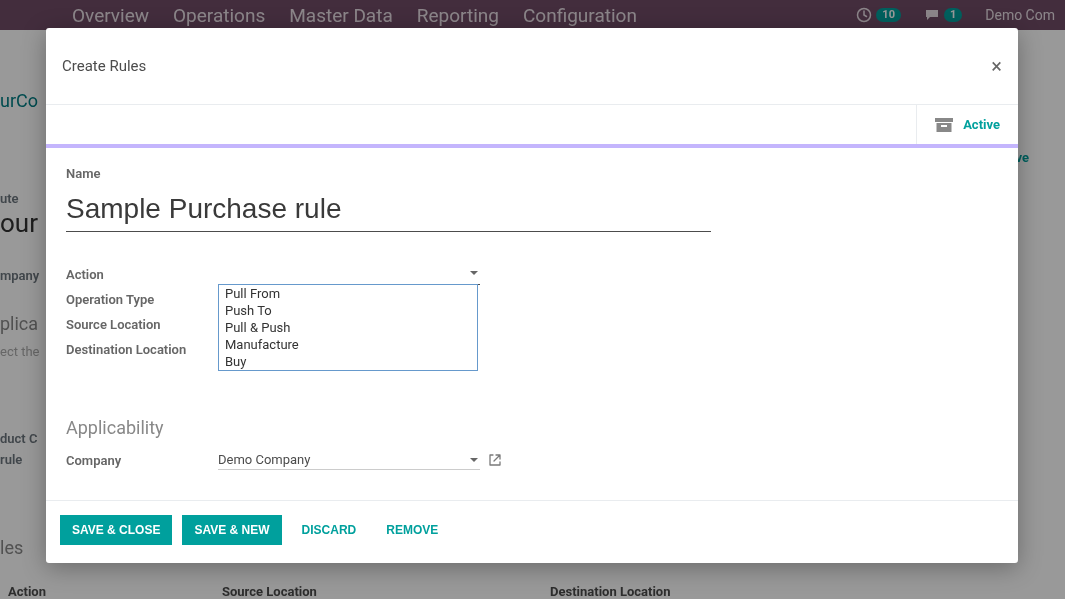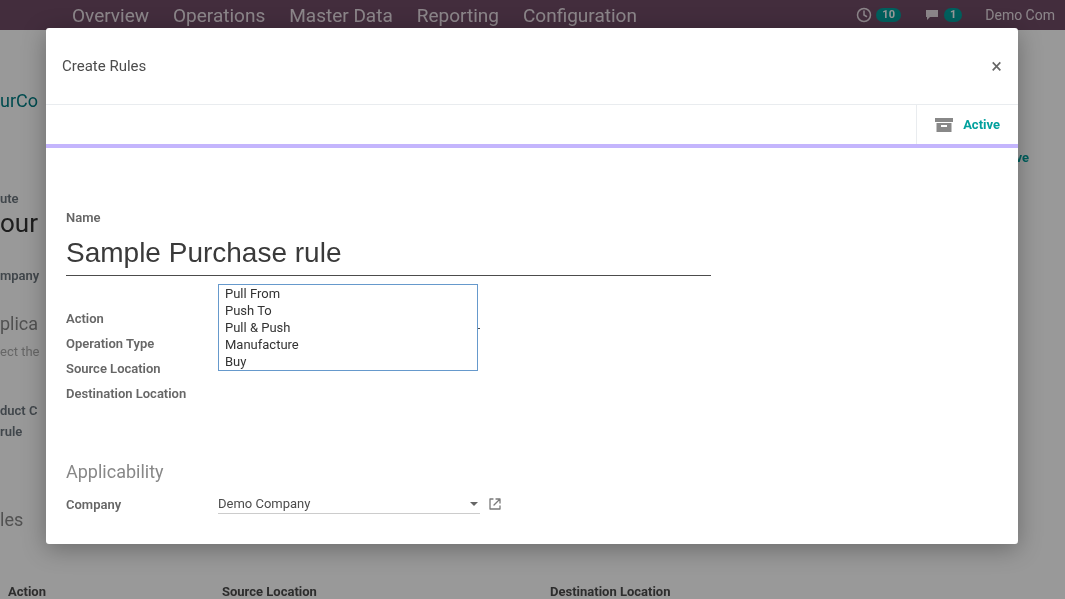--- a/index.html
+++ b/index.html
@@ -24,21 +24,21 @@
   .modal { position:absolute; top:28px; left:46px; width:972px; background:#fff; border-radius:3px; box-shadow:0 5px 25px rgba(0,0,0,0.3); }
   .modal-header { padding:28px 16px; border-bottom:1px solid #e9ecef; display:flex; align-items:center; }
   .modal-title { font-size:15px; color:#4c4c4c; font-weight:400; }
   .modal-close { margin-left:auto; font-size:20px; color:#666; cursor:pointer; line-height:1; }
 
   .active-bar { border-bottom:4px solid #c4b5fd; display:flex; justify-content:flex-end; }
   .active-btn { border-left:1px solid #e9ecef; padding:12px 18px; display:flex; align-items:center; gap:10px; color:#00A09D; font-weight:700; font-size:13px; cursor:pointer; }
   .active-btn .arch { width:18px; height:14px; display:inline-block; }
 
   .modal-body { padding:18px 20px 30px 20px; position:relative; }
-  .field-label { font-size:13px; font-weight:600; color:#666; margin-bottom:2px;margin-top:44px; }
+  .field-label { font-size:13px; font-weight:600; color:#666; margin-bottom:2px; }
   .name-input { width:645px; font-size:28px; font-weight:400; color:#3a3a3a; border:none; border-bottom:1px solid #4c4c4c; padding:4px 0 6px 0; outline:none; margin-top:6px; }
 
   .form-grid { margin-top:30px; }
   .form-row { display:flex; align-items:center; min-height:25px; }
   .form-row .lab { width:152px; font-size:13px; font-weight:600; color:#666; }
   .action-dd { width:262px; height:20px; border:none; border-bottom:1px solid #4c4c4c; position:relative; cursor:pointer; }
   .caret-dn { position:absolute; right:2px; top:6px; width:0;height:0;border-left:4px solid transparent;border-right:4px solid transparent;border-top:4px solid #666; }
 
   .dropdown-open { position:absolute; left:222px; top:254px; width:260px; border:1px solid #6699cc; background:#fff; font-size:13px; color:#333; }
   .dropdown-open .opt { padding:1px 6px; cursor:pointer; }
@@ -101,21 +101,21 @@
 </div>
 
 <div class="page-bg">
   <div class="bg-left">
     <div style="color:#017e84;font-size:18px;margin-top:30px;">urCo</div>
     <div style="margin-top:80px;font-weight:600;">ute</div>
     <div style="font-size:26px;color:#333;margin-top:2px;">our</div>
     <div style="margin-top:30px;font-weight:600;">mpany</div>
     <div style="margin-top:30px;font-size:18px;color:#888;">plica</div>
     <div style="margin-top:10px;color:#aaa;">ect the</div>
-    <div style="margin-top:44px;font-weight:600;">duct C</div>
+    <div style="margin-top:72px;font-weight:600;">duct C</div>
     <div style="margin-top:6px;font-weight:600;">rule</div>
     <div style="margin-top:70px;font-size:18px;color:#888;">les</div>
   </div>
   <div class="bg-ve">ve</div>
   <div class="bg-table">
     <div class="hdr">
       <div class="c1">Action</div>
       <div class="c2">Source Location</div>
       <div class="c3">Destination Location</div>
       <div class="trash"></div>
@@ -184,13 +184,19 @@
         <span class="caret-dn" style="position:absolute;right:2px;top:8px;"></span>
       </div>
       <span class="ext-link">
         <svg viewBox="0 0 14 14">
             <path d="M5 2H2v10h10V9M8 2h4v4M12 2L6 8" stroke="#7a7a7a" stroke-width="1.3" fill="none" stroke-linecap="round" stroke-linejoin="round"></path>
           </svg>
       </span>
     </div>
   </div>
 
+  <div class="modal-footer">
+    <button class="btn-primary">SAVE &amp; CLOSE</button>
+    <button class="btn-primary">SAVE &amp; NEW</button>
+    <button class="btn-link">DISCARD</button>
+    <button class="btn-link">REMOVE</button>
+  </div>
 </div>
 
 </body></html>

